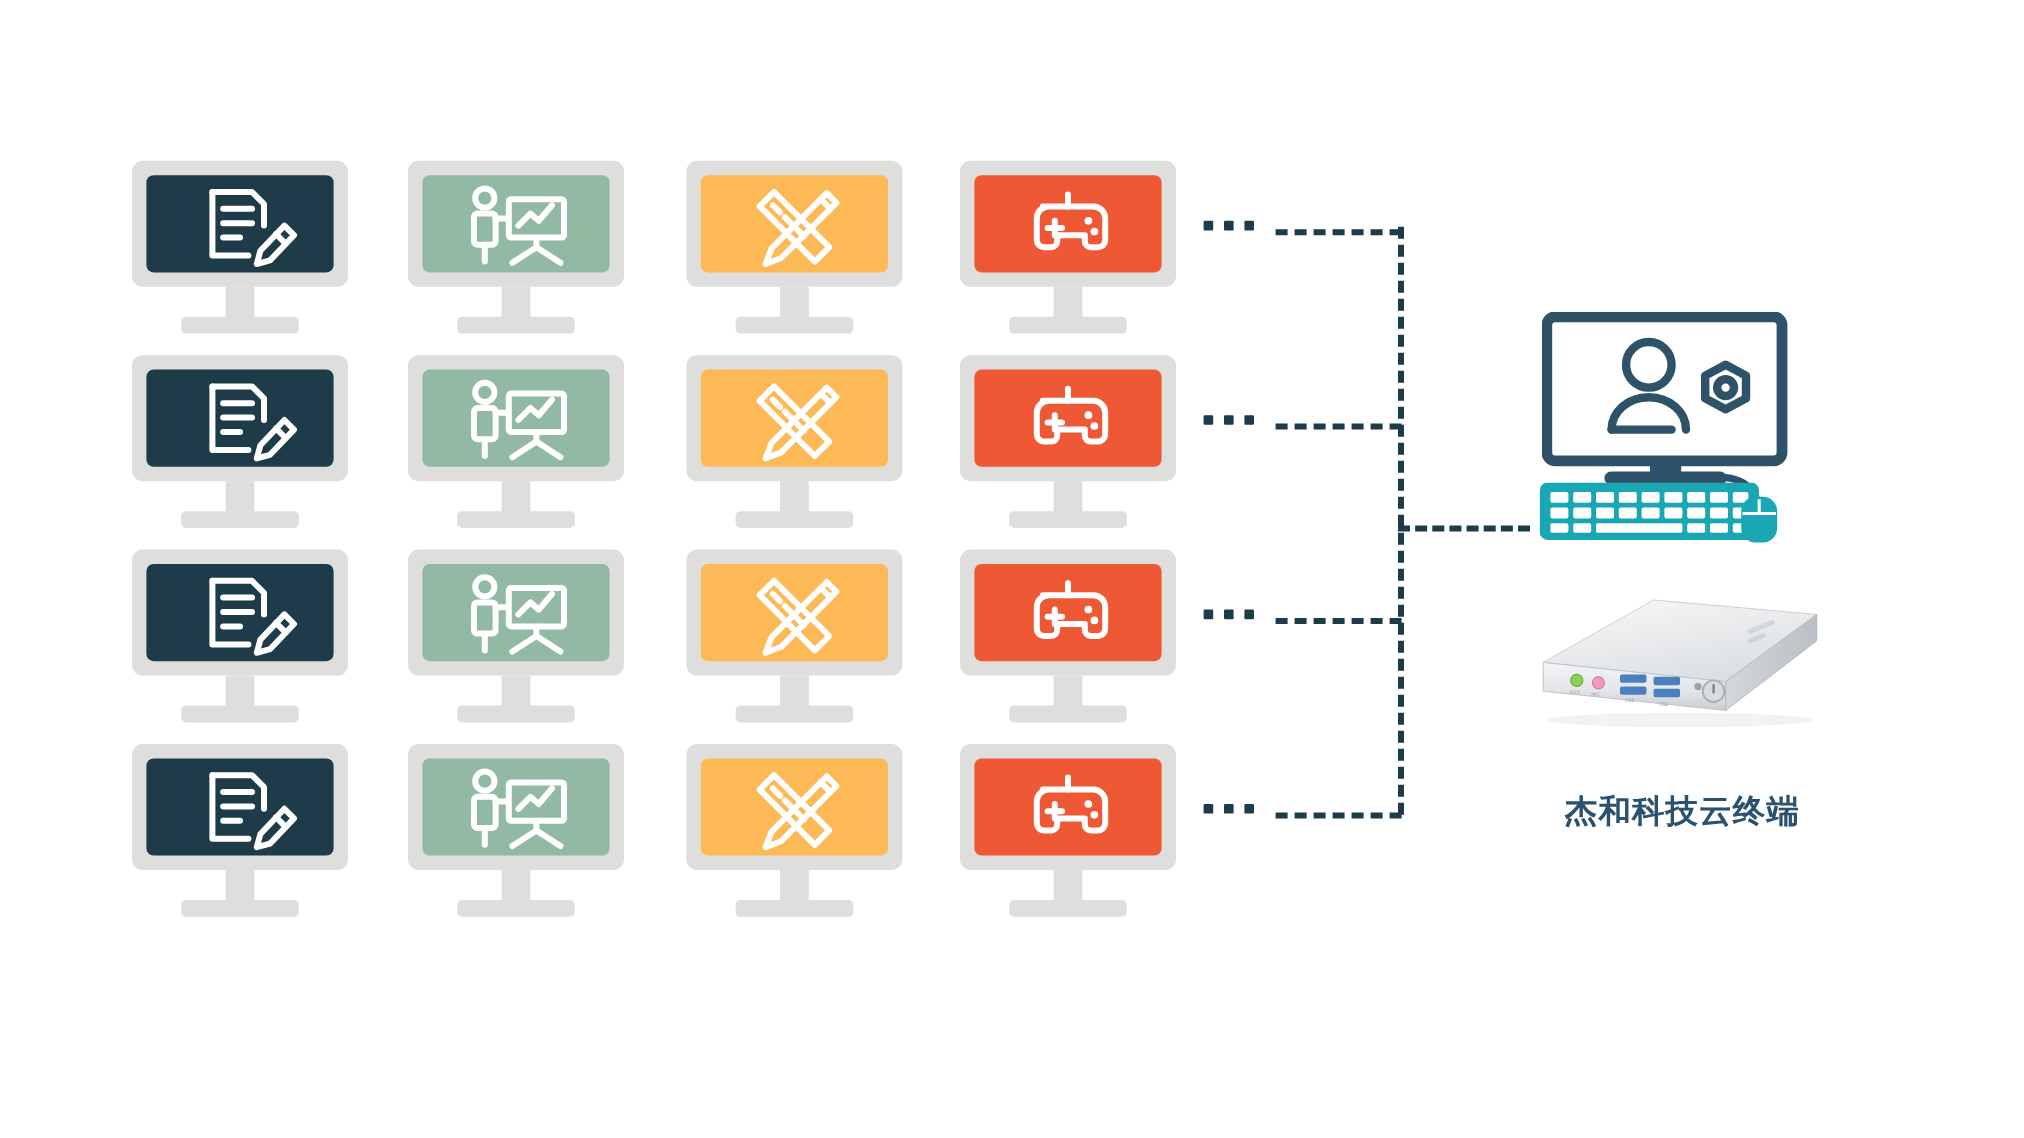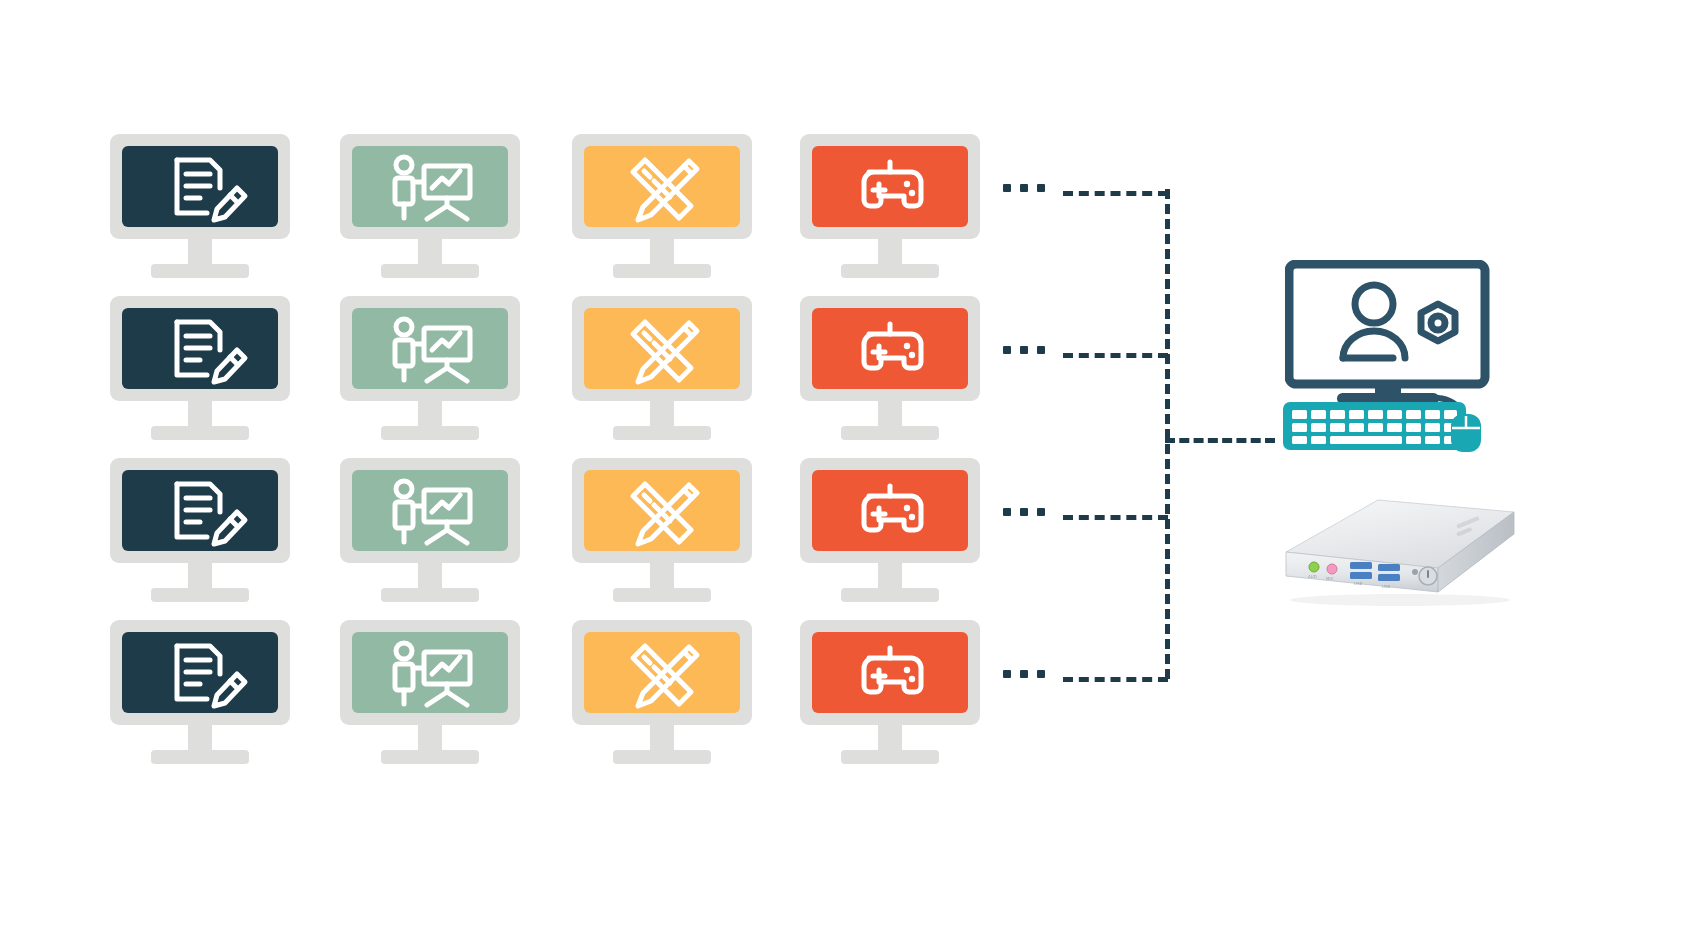--- a/index.html
+++ b/index.html
@@ -511,15 +511,16 @@
           <text x="38" y="88">AUD</text>
           <text x="56" y="90">MIC</text>
           <text x="84" y="95">USB</text>
           <text x="112" y="98">USB</text>
         </g>
 
         <ellipse cx="130" cy="110" rx="110" ry="6" fill="#000000" opacity="0.05"></ellipse>
       </svg>
     </div>
 
+    <div class="server-label" style="left:34px;top:408px;">杰和科技云终端</div>
   </div>
 
 </div>
 
 </body></html>

